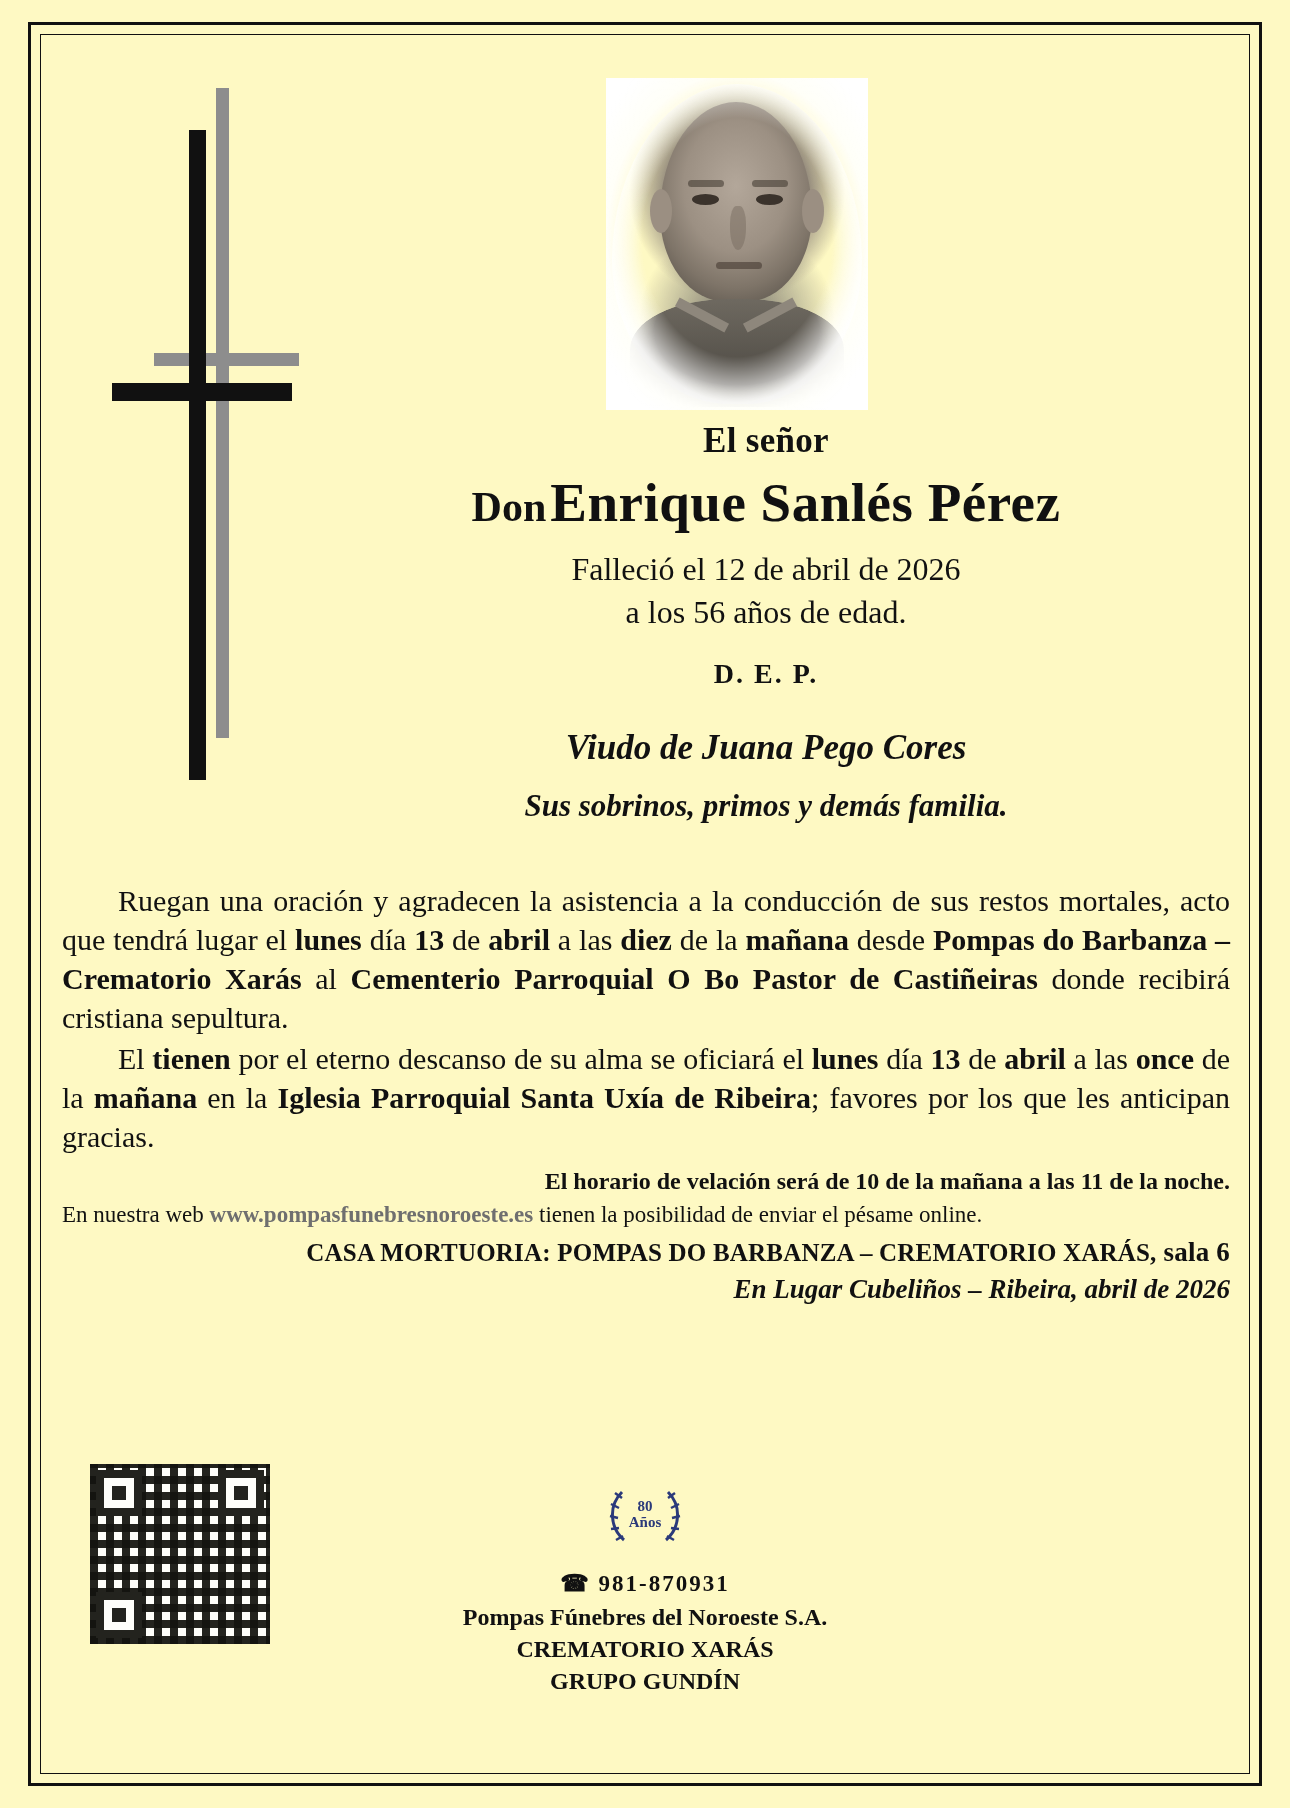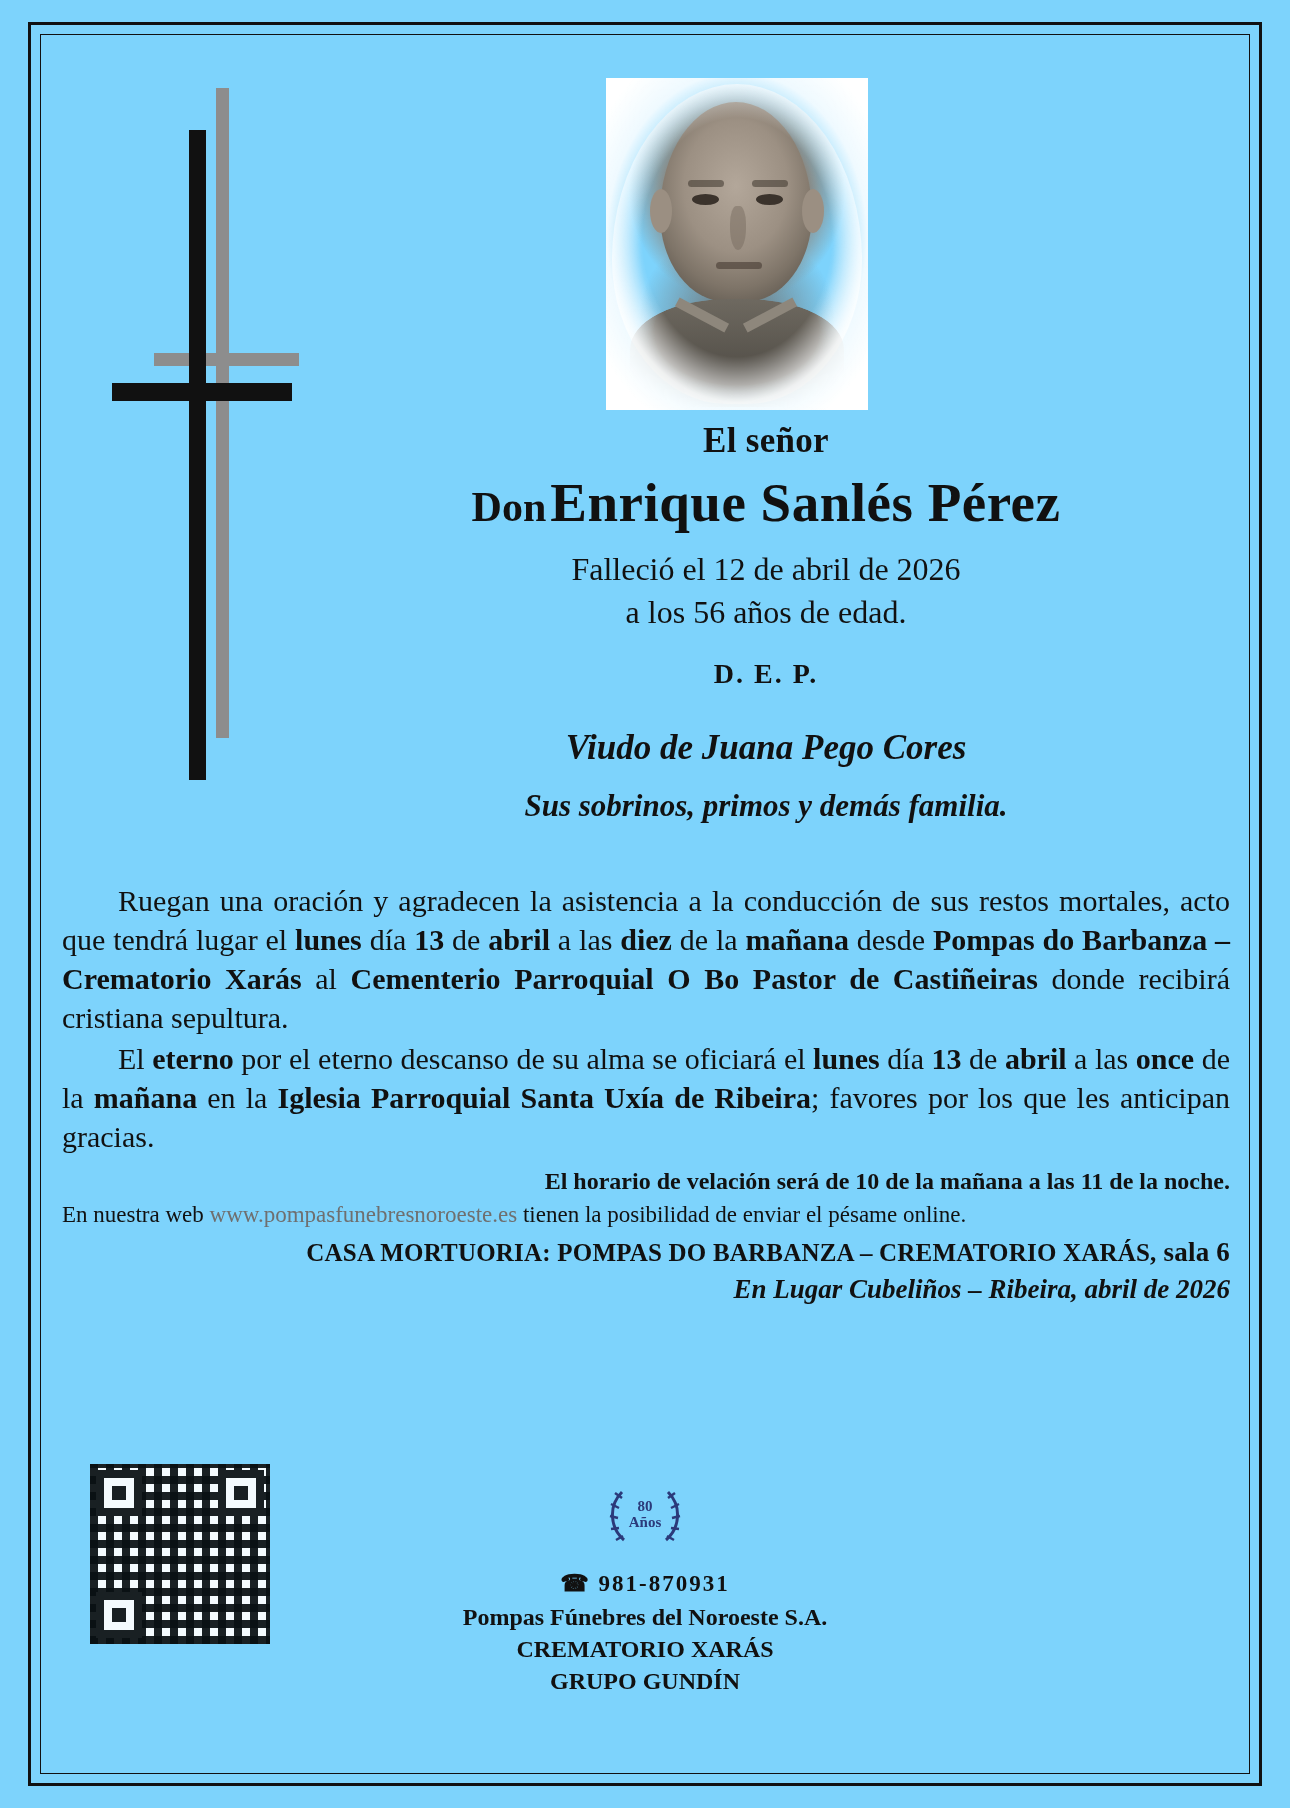--- a/index.html
+++ b/index.html
@@ -12,21 +12,21 @@
     height: 1808px;
     font-family: "Liberation Serif", serif;
     color: #111111;
     overflow: hidden;
   }
 
   .page {
     position: relative;
     width: 1290px;
     height: 1808px;
-    background: #7dd3fc;
+    background: #fef9c3;
     box-sizing: border-box;
   }
 
   .outer-frame {
     position: absolute;
     left: 28px;
     top: 22px;
     right: 28px;
     bottom: 22px;
     border: 3px solid #111111;
@@ -264,21 +264,21 @@
     font-size: 24px;
     font-weight: bold;
     text-align: right;
   }
   .web-line {
     margin-top: 7px;
     font-size: 23px;
     text-align: left;
     color: #111111;
   }
-  .web-line .url { color: #6f6f6f; }
+  .web-line .url { color: #6f6f6f; font-weight: bold; }
   .mortuoria {
     margin-top: 9px;
     font-size: 25px;
     font-weight: bold;
     text-align: right;
     letter-spacing: 0.2px;
   }
   .mortuoria .sala { font-size: 27px; }
   .place-date {
     margin-top: 6px;
@@ -418,21 +418,21 @@
       </div>
       <div class="dep">D. E. P.</div>
       <div class="spouse">Viudo de Juana Pego Cores</div>
       <div class="family">Sus sobrinos, primos y demás familia.</div>
     </div>
 
     <div class="body-block">
 
       <p class="para"><span>Ruegan una oración y agradecen la asistencia a la conducción de sus restos mortales, acto que tendrá lugar el </span><b>lunes</b><span> día </span><b>13</b><span> de </span><b>abril</b><span> a las </span><b>diez</b><span> de la </span><b>mañana</b><span> desde </span><b>Pompas do Barbanza – Crematorio Xarás</b><span> al </span><b>Cementerio Parroquial O Bo Pastor de Castiñeiras</b><span> donde recibirá cristiana sepultura.</span></p>
 
-      <p class="para"><span>El </span><b>eterno</b><span> por el eterno descanso de su alma se oficiará el </span><b>lunes</b><span> día </span><b>13</b><span> de </span><b>abril</b><span> a las </span><b>once</b><span> de la </span><b>mañana</b><span> en la </span><b>Iglesia Parroquial Santa Uxía de Ribeira</b><span>; favores por los que les anticipan gracias.</span></p>
+      <p class="para"><span>El </span><b>tienen</b><span> por el eterno descanso de su alma se oficiará el </span><b>lunes</b><span> día </span><b>13</b><span> de </span><b>abril</b><span> a las </span><b>once</b><span> de la </span><b>mañana</b><span> en la </span><b>Iglesia Parroquial Santa Uxía de Ribeira</b><span>; favores por los que les anticipan gracias.</span></p>
 
       <div class="velacion">El horario de velación será de 10 de la mañana a las 11 de la noche.</div>
 
       <div class="web-line"><span>En nuestra web </span><span class="url">www.pompasfunebresnoroeste.es</span><span> tienen la posibilidad de enviar el pésame online.</span></div>
 
       <div class="mortuoria"><span>CASA MORTUORIA: POMPAS DO BARBANZA – CREMATORIO XARÁS,</span><span class="sala"> sala 6</span></div>
 
       <div class="place-date">En Lugar Cubeliños – Ribeira, abril de 2026</div>
     </div>
 

